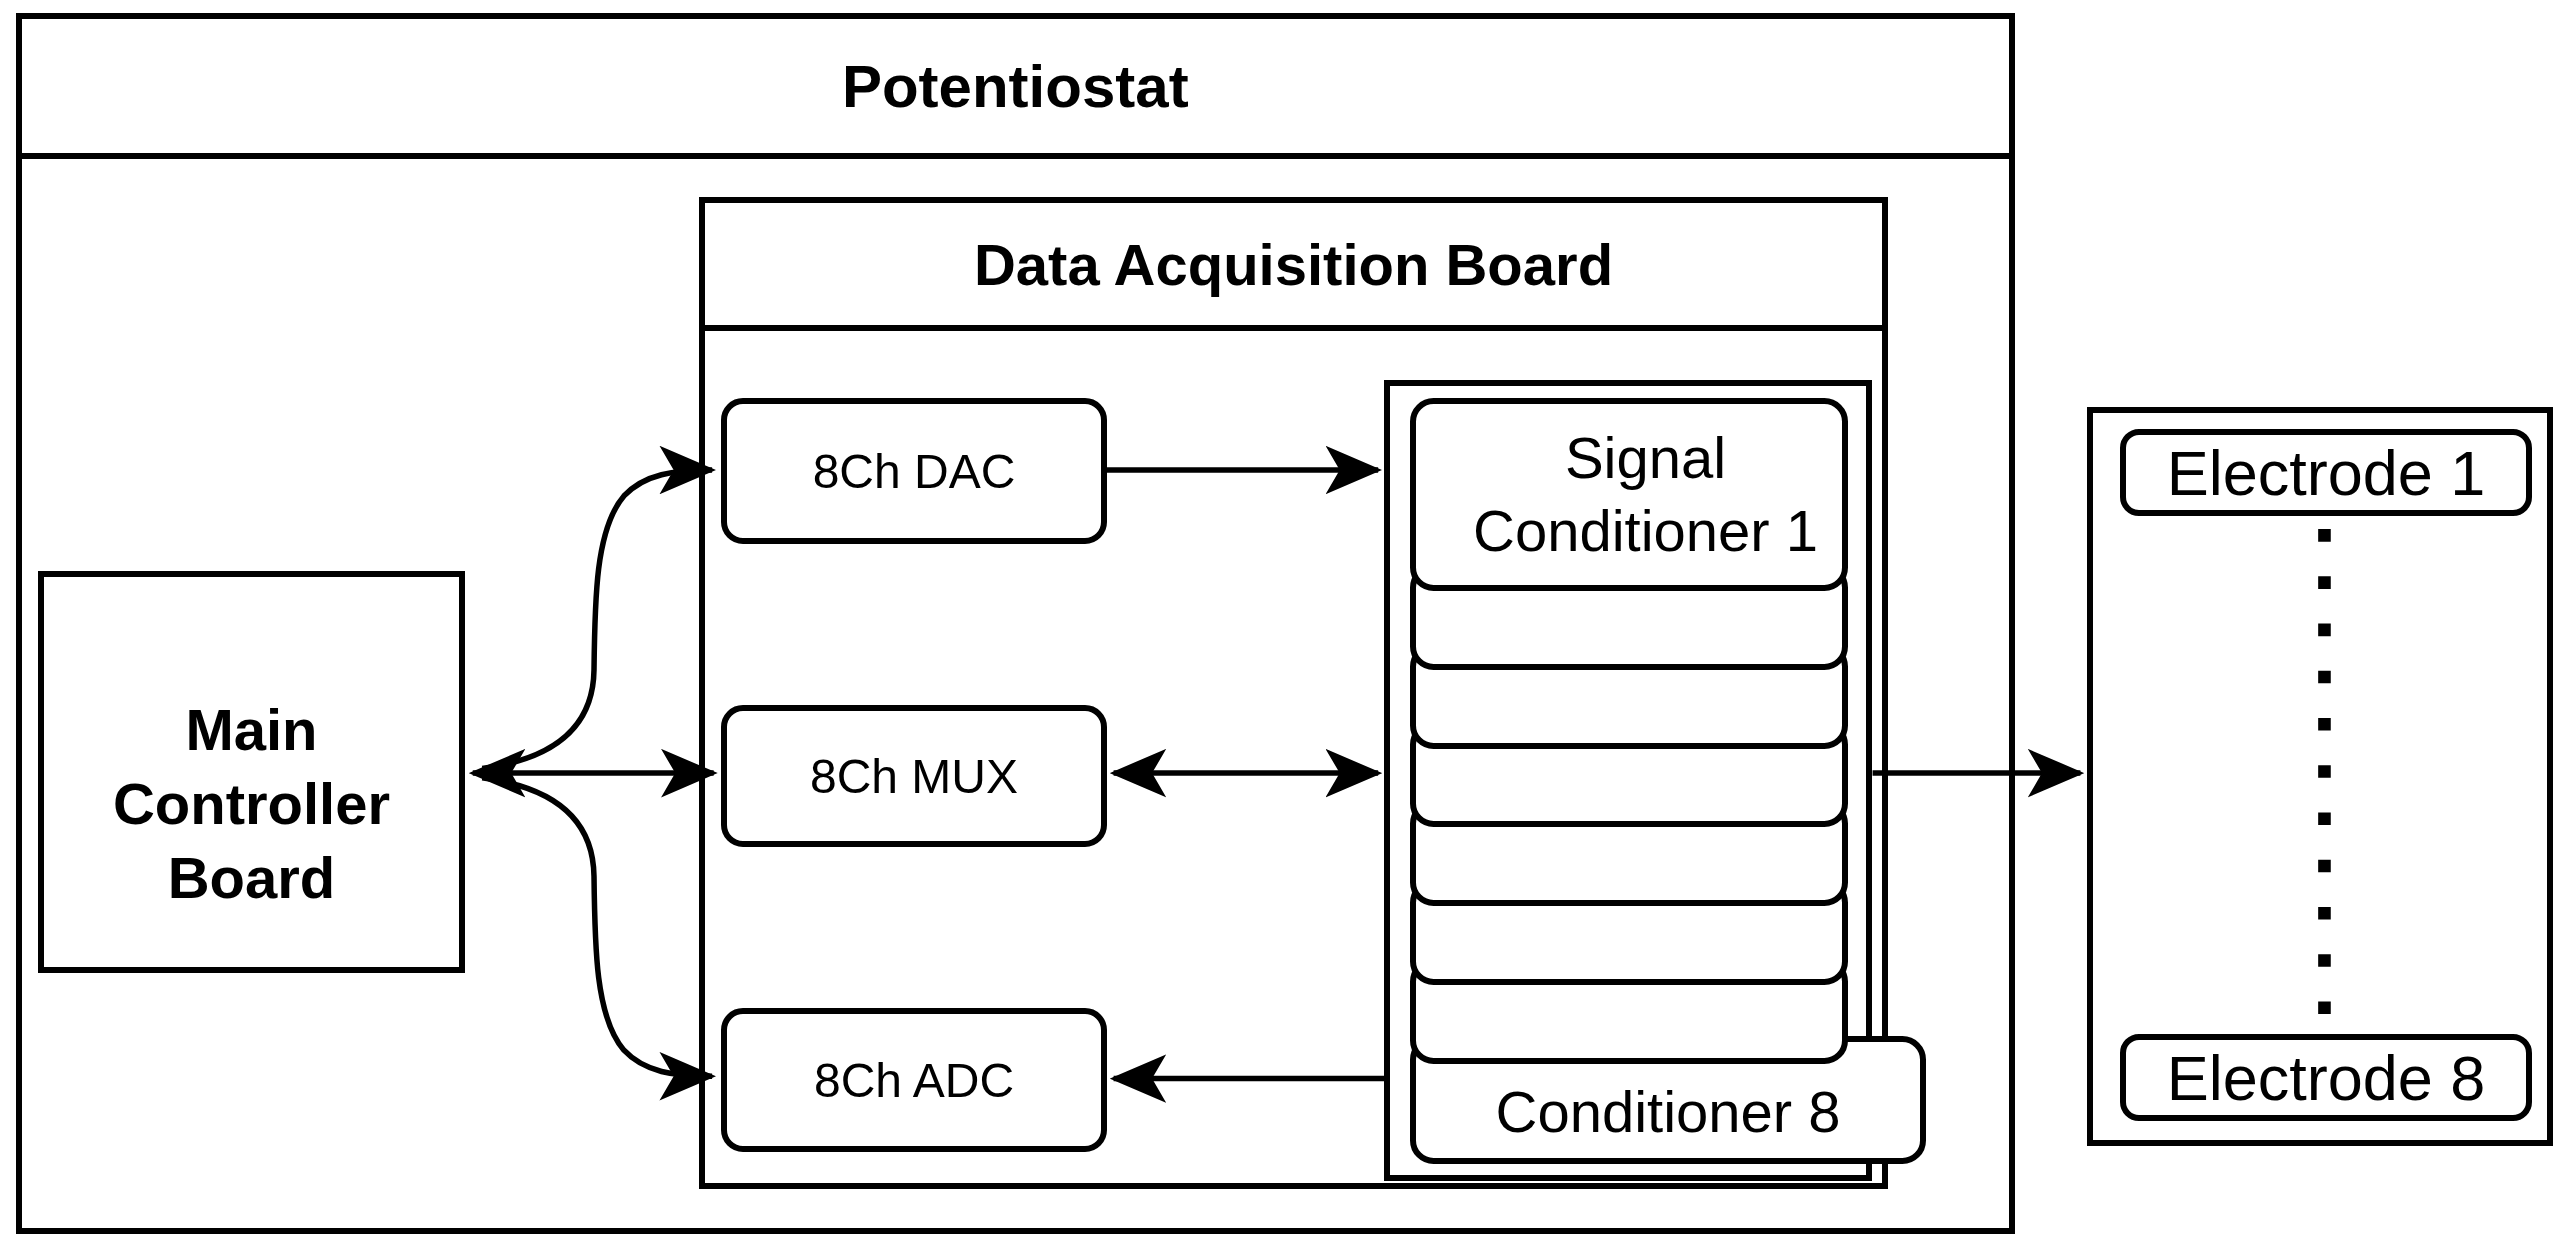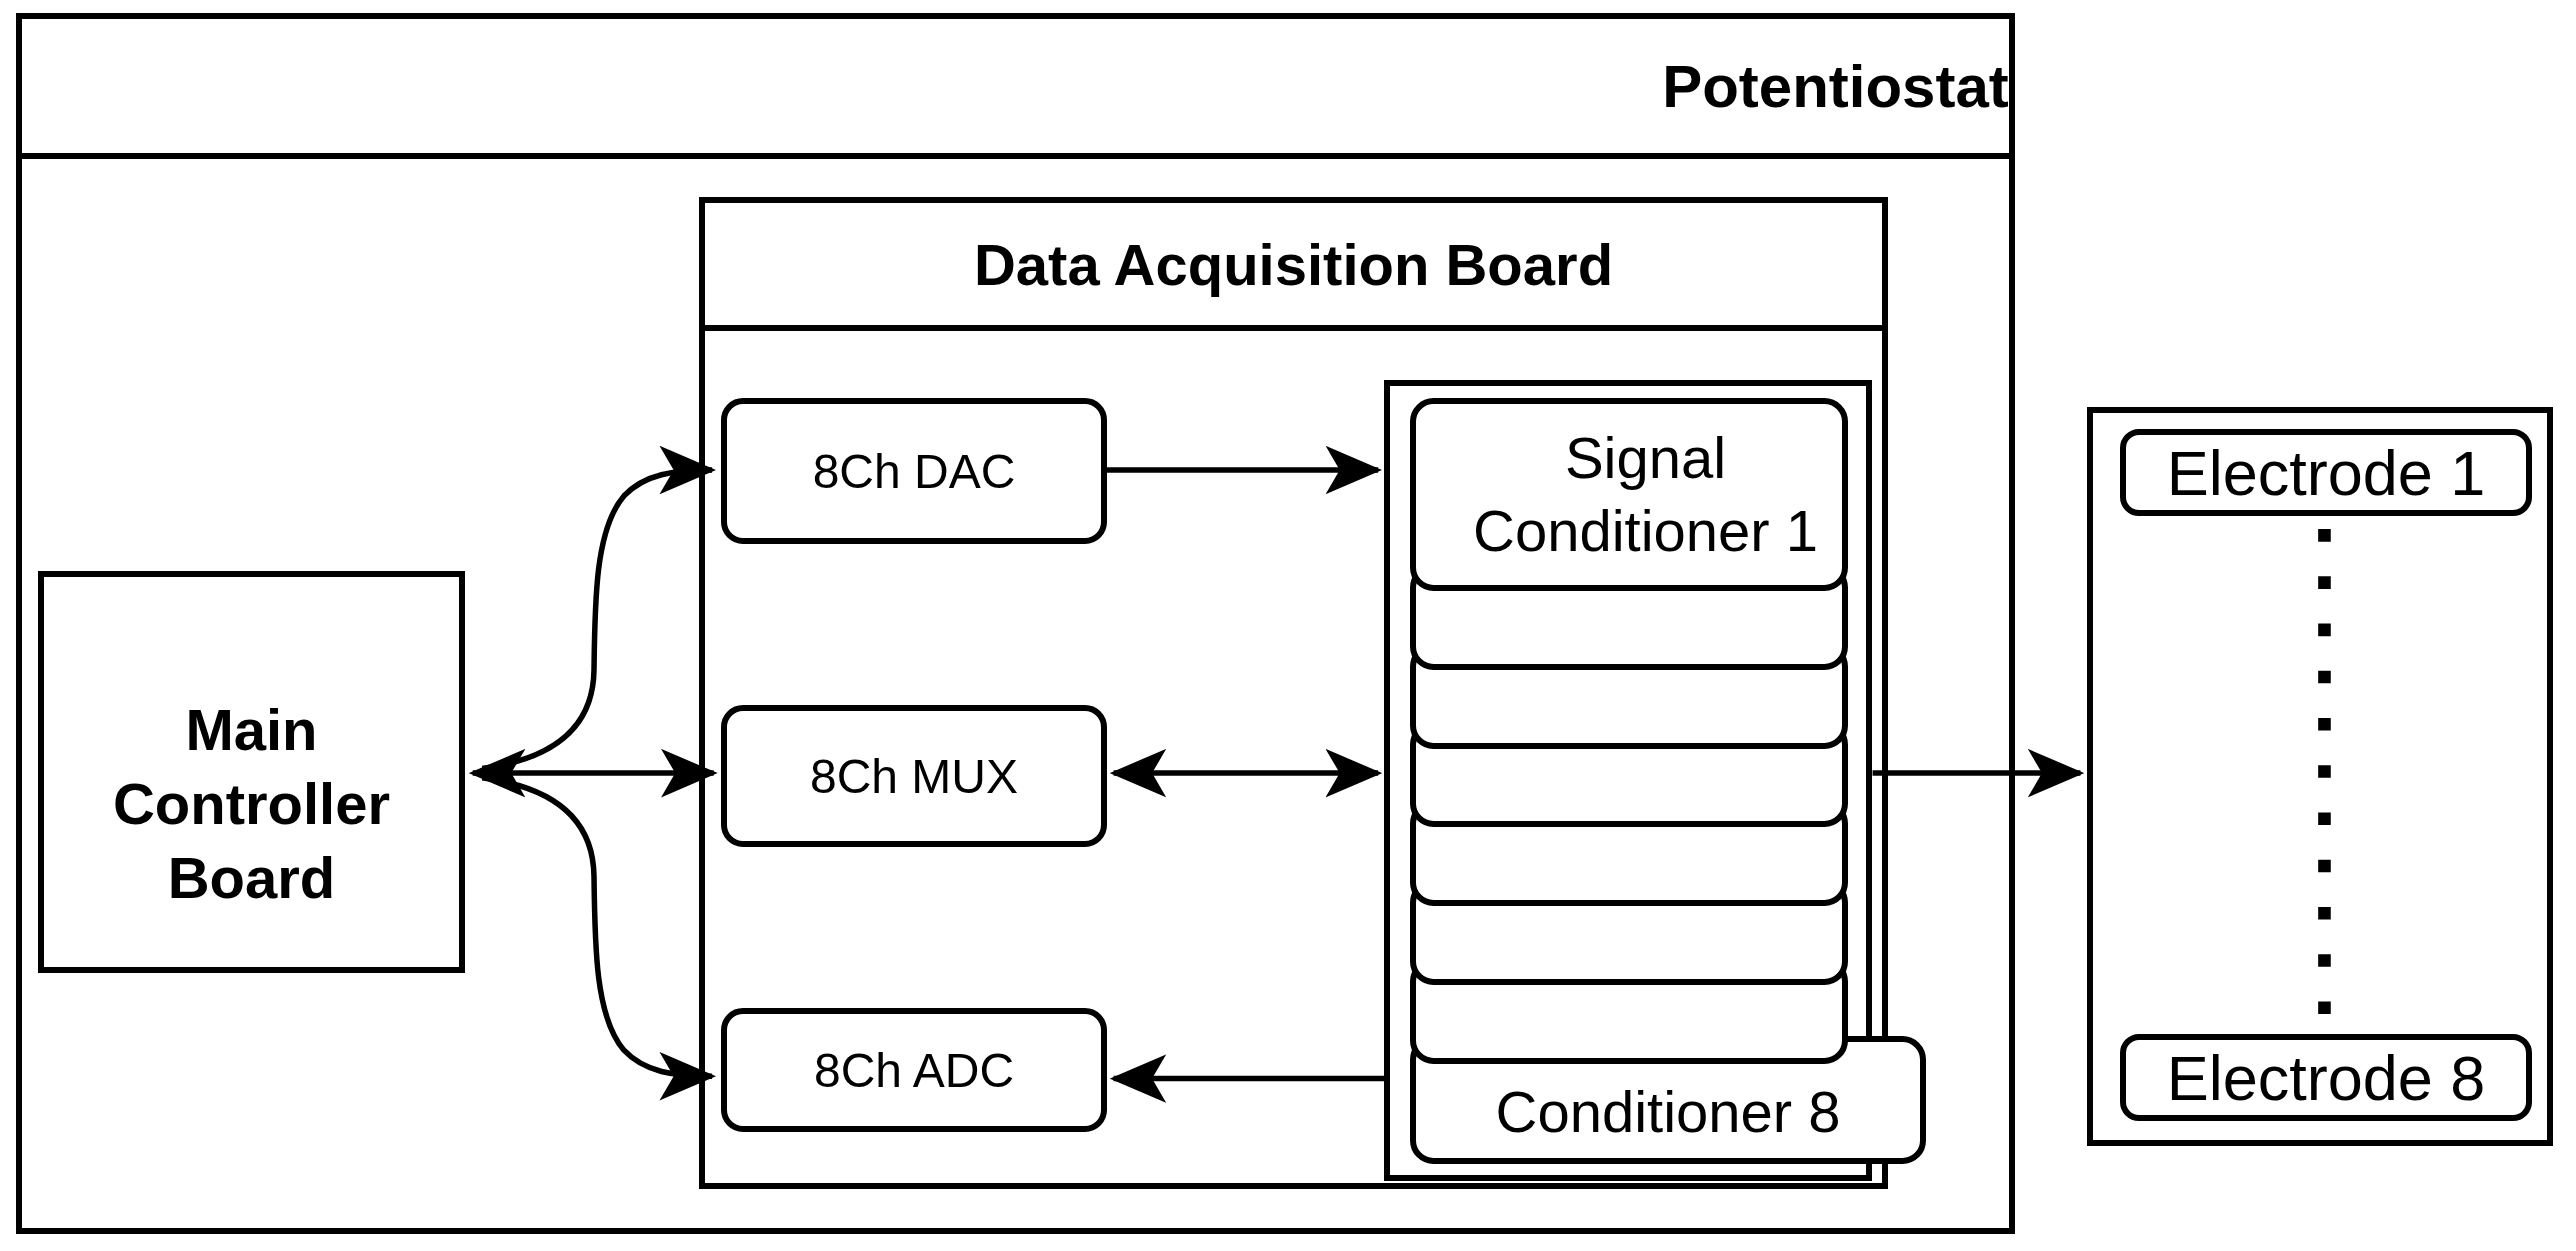--- a/index.html
+++ b/index.html
@@ -1,21 +1,21 @@
 <!DOCTYPE html>
 <html style="font-size:12.6px"><head>
 <meta charset="utf-8">
 <style>
   html,body{margin:0;padding:0;background:#ffffff;}
   body{font-family:"Liberation Sans","DejaVu Sans",sans-serif;color:#000;}
   .canvas{position:relative;width:2576px;height:1251px;background:#ffffff;overflow:hidden;}
   .box{position:absolute;box-sizing:border-box;border:6.3px solid #000;background:#ffffff;}
   .titlebar{box-sizing:border-box;width:100%;display:flex;align-items:center;justify-content:center;
             border-bottom:6.3px solid #000;font-weight:bold;}
-  .pot-title{height:140px;font-size:60px;justify-content:flex-end;}
+  .pot-title{height:140px;font-size:60px;}
   .daq-title{height:128px;font-size:58px;}
   .center-label{display:flex;align-items:center;justify-content:center;text-align:center;
                 white-space:pre-line;width:100%;height:100%;margin-top:32px;}
   .main-board{font-weight:bold;font-size:58px;line-height:1.28;}
   .chip{position:absolute;box-sizing:border-box;border:6.3px solid #000;border-radius:22px;
         background:#fff;display:flex;align-items:center;justify-content:center;font-size:48px;}
   .band{position:absolute;box-sizing:border-box;border:6.3px solid #000;border-radius:23.6px;
         background:#fff;display:flex;align-items:center;justify-content:center;
         font-size:58px;text-align:center;white-space:pre-line;line-height:1.25;}
   .eled{position:absolute;box-sizing:border-box;border:6.3px solid #000;border-radius:19px;
@@ -44,21 +44,21 @@
       <span>Data Acquisition Board</span>
     </div>
   </div>
 
   <div class="chip" style="left:721px;top:398px;width:386px;height:146px;">
     <span>8Ch DAC</span>
   </div>
   <div class="chip" style="left:721px;top:705px;width:386px;height:142px;text-align:right;">
     <span>8Ch MUX</span>
   </div>
-  <div class="chip" style="left:721px;top:1008px;width:386px;height:124px;">
+  <div class="chip" style="left:721px;top:1008px;width:386px;height:144px;">
     <span>8Ch ADC</span>
   </div>
 
   <div class="box" style="left:1384px;top:380px;width:488px;height:801px;"></div>
 
   <div class="band" style="left:1410px;top:398px;width:438px;height:193px;z-index:28;padding-left:33px;">
     <span>Signal
 Conditioner 1</span>
   </div>
   <div class="band" style="left:1410px;top:564px;width:438px;height:106px;z-index:27;"></div>

